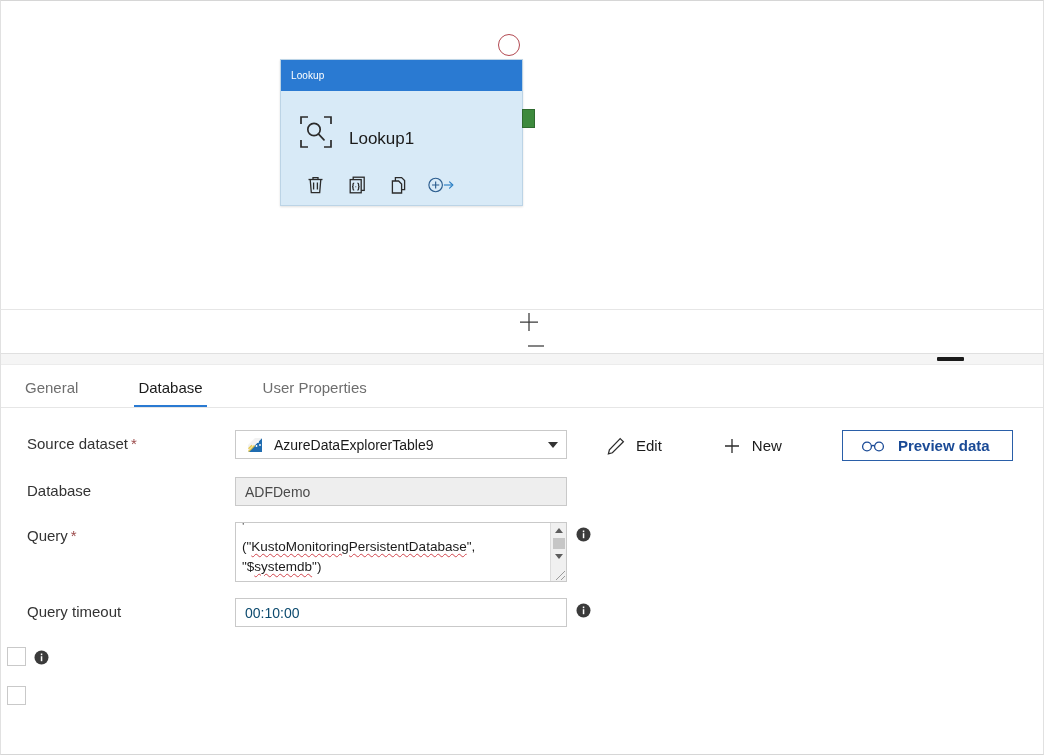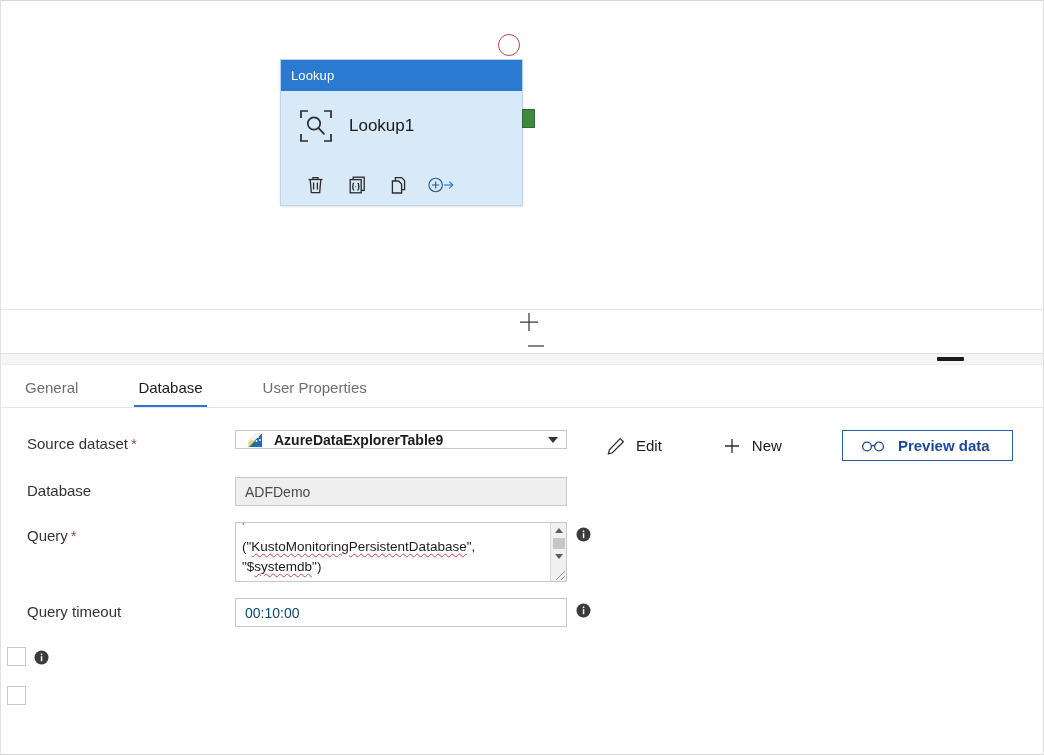--- a/index.html
+++ b/index.html
@@ -35,33 +35,33 @@
     left: 279px; top: 58px;
     width: 243px; height: 147px;
     background: #d8eaf7;
     border: 1px solid #bcd4e6;
     box-shadow: 0 1px 2px rgba(0,0,0,0.12);
   }
   .card-header {
     height: 31px;
     background: #2a7ad2;
     color: #ffffff;
-    font-size: 13px;
+    font-size: 10px;
     line-height: 31px;
     padding-left: 10px;
     letter-spacing: .1px;
   }
   .card-body {
     position: relative;
     height: 116px;
   }
   .card-title-row {
     display: flex;
-    align-items: center;
-    padding: 18px 0 0 18px;
+    align-items: flex-end;
+    padding: 24px 0 0 18px;
   }
   .card-icon { width: 34px; height: 34px; flex: none; }
   .card-title {
     margin-left: 16px;
     font-size: 17px;
     color: #1b1b1b;
     font-weight: 400;
   }
   .card-actions {
     position: absolute;
@@ -174,30 +174,29 @@
     font-size: 15px;
     color: #333333;
     line-height: 28px;
     flex: none;
   }
   .req { color: #9b4a4a; margin-left: 3px; }
 
   .control-col { display: flex; align-items: flex-start; }
 
   .select-box {
-    width: 332px; height: 19px;
+    width: 332px; height: 29px;
     border: 1px solid #c9c9c9;
     background: #ffffff;
     display: flex;
     align-items: center;
     padding: 0 8px 0 9px;
     font-size: 14px;
     color: #1b1b1b;
     cursor: pointer;
-    font-weight: bold;
   }
   .ds-icon { width: 20px; height: 20px; flex: none; margin-right: 9px; }
   .select-value { flex: 1; white-space: nowrap; overflow: hidden; text-overflow: ellipsis; }
   .caret {
     width: 0; height: 0;
     border-left: 5px solid transparent;
     border-right: 5px solid transparent;
     border-top: 6px solid #333;
     margin-left: 6px;
   }

